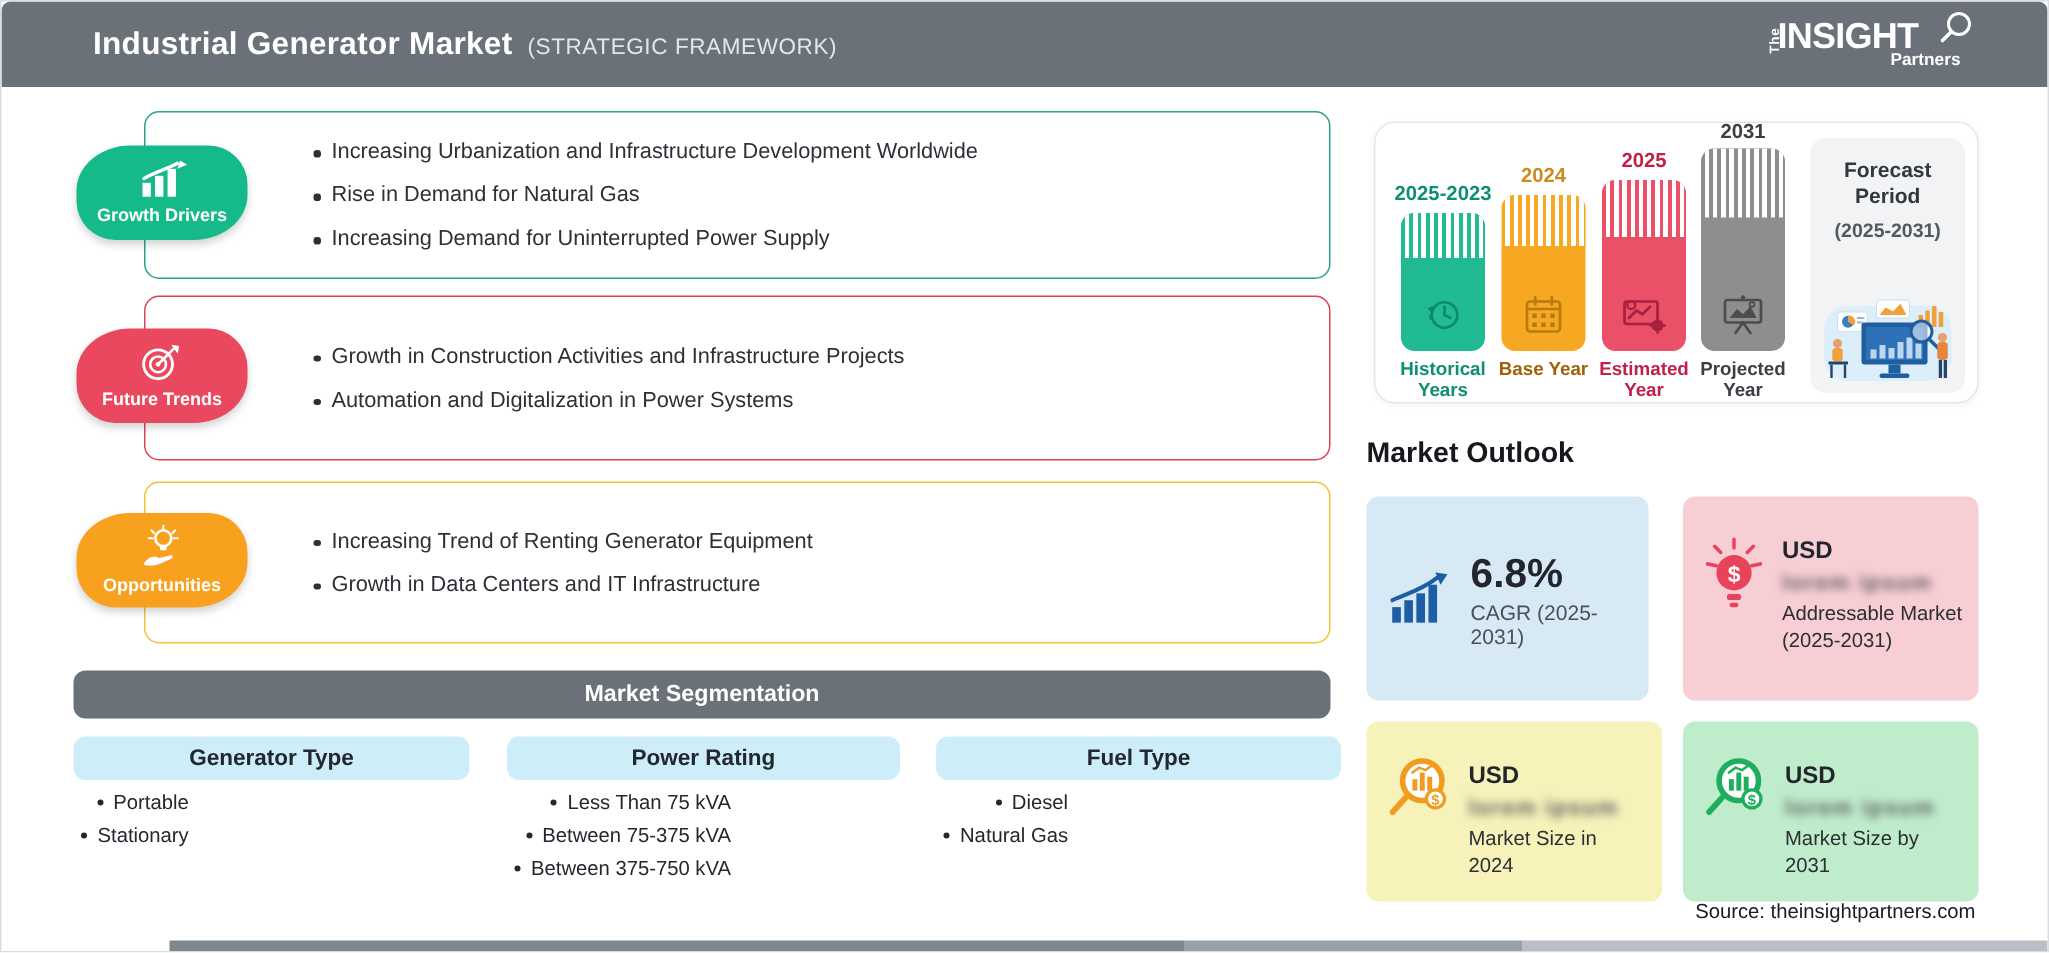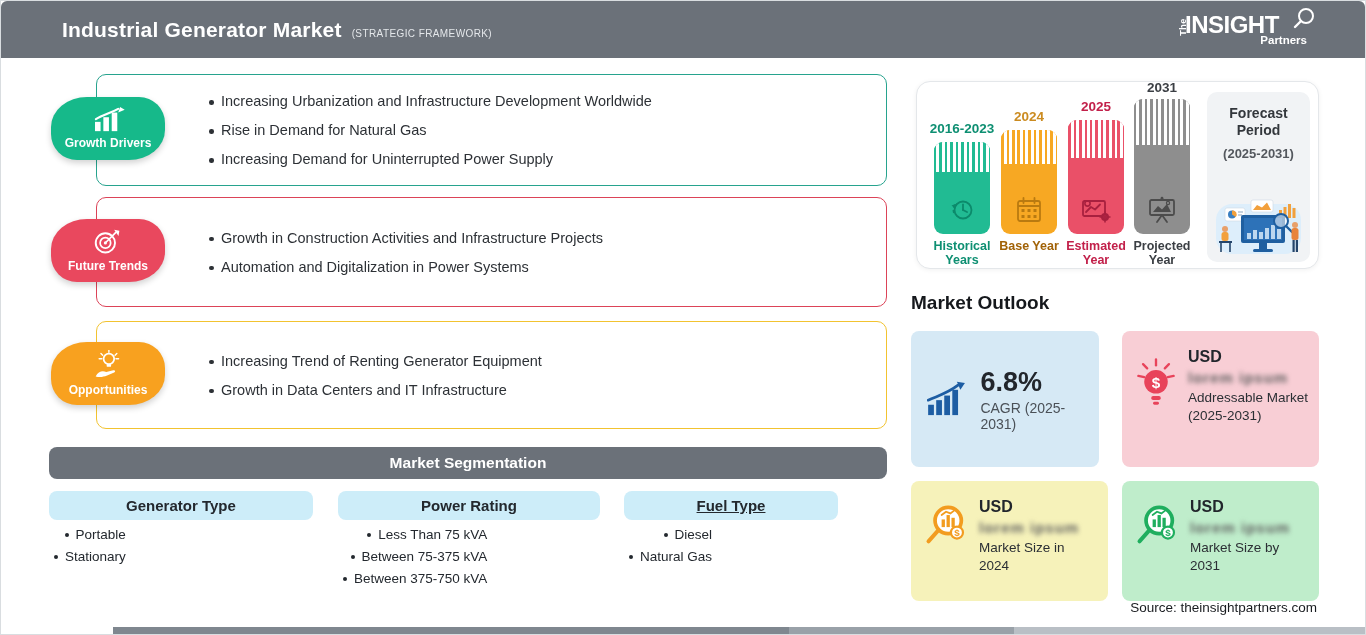--- a/index.html
+++ b/index.html
@@ -4,21 +4,21 @@
 <style>
   * { margin:0; padding:0; box-sizing:border-box; }
   html,body { background:#ffffff; }
   body { font-family:"Liberation Sans", sans-serif; }
   .page { position:relative; width:1366px; height:635px; background:#ffffff; overflow:hidden; border:1px solid #d9dde0; }
 
   
   .header { position:absolute; top:0; left:0; right:0; height:57px; background:#6b7179; display:flex; align-items:center; padding:0 48px; border-radius:6px 6px 0 0; }
   .title-wrap { display:flex; align-items:baseline; gap:10px;margin-left:13px; }
   .title { font-size:21px; font-weight:700; color:#ffffff; letter-spacing:.2px; }
-  .subtitle { font-size:10px; font-weight:400; color:#e4e7ea; letter-spacing:.4px; }
+  .subtitle { font-size:15px; font-weight:400; color:#e4e7ea; letter-spacing:.4px; }
   .logo { position:absolute; right:56px; top:8px; width:132px; height:42px; color:#fff;text-align:right; }
   .logo-the { position:absolute; left:-3px; top:13px; font-size:9px; font-weight:700; transform:rotate(-90deg); letter-spacing:.5px; }
   .logo-insight { position:absolute; left:8px; top:2px; font-size:24px; font-weight:800; letter-spacing:-.5px; }
   .logo-lens { position:absolute; right:-8px; top:-3px; }
   .logo-partners { position:absolute; right:2px; top:25px; font-size:11.5px; font-weight:700; }
 
   
   .fbox { position:absolute; left:95px; width:791px; background:#fff; border-radius:10px; }
   .fbox-1 { top:73px; height:112px; border:1.5px solid #27a38e; }
   .fbox-2 { top:196px; height:110px; border:1.5px solid #dc4358; }
@@ -30,21 +30,21 @@
   .badge { position:absolute; left:50px; width:114px; height:63px; display:flex; flex-direction:column; align-items:center; justify-content:center; gap:3px; color:#fff; font-size:12px; font-weight:700; text-align:center; border-radius:36px 26px 36px 26px / 30px 26px 30px 26px; box-shadow:0 3px 6px rgba(0,0,0,.18); z-index:3; }
   .badge-1 { top:96px; background:#16b98a; }
   .badge-2 { top:218px; background:#e9485e; }
   .badge-3 { top:341px; background:#f8a11f; }
 
   
   .seg-bar { position:absolute; left:48px; top:446px; width:838px; height:32px; background:#6b7179; border-radius:8px; display:flex; align-items:center; justify-content:center; color:#fff; font-size:15.5px; font-weight:700; }
   .seg-pill { position:absolute; top:490px; height:29px; background:#cdedf9; border-radius:8px; display:flex; align-items:center; justify-content:center; font-size:15px; font-weight:700; color:#23282e; }
   .pill-1 { left:48px; width:264px; }
   .pill-2 { left:337px; width:262px; }
-  .pill-3 { left:623px; width:214px;text-decoration:underline; }
+  .pill-3 { left:623px; width:270px; }
   .seg-list { position:absolute; top:526px; list-style:none; display:flex; flex-direction:column; gap:7px;align-items:flex-end; }
   .list-1 { left:52px; } .list-2 { left:341px; } .list-3 { left:627px; }
   .seg-list li { position:relative; font-size:13.5px; color:#23282e; padding-left:12px; }
   .seg-list li::before { content:""; position:absolute; left:1px; top:6px; width:4px; height:4px; border-radius:50%; background:#23282e; }
 
   
   .tl-panel { position:absolute; left:915px; top:80px; width:403px; height:188px; background:#fff; border:1px solid #e4e7ea; border-radius:14px; box-shadow:0 1px 5px rgba(0,0,0,.06); }
   .tl-bar { position:absolute; width:56px; border-radius:9px; overflow:hidden; }
   .tl-bar::before { content:""; position:absolute; left:0; right:0; top:0; }
   .b1 { left:17px;  top:60px; height:92px;  background:#21bb93; }
@@ -77,21 +77,21 @@
   .card-cagr { left:910px; top:330px; width:188px; height:136px; background:#d6e9f5; display:flex; align-items:center; gap:12px; padding:0 10px 0 16px; }
   .cagr-value { font-size:27px; font-weight:800; color:#22262c; }
   .cagr-label { font-size:14px; color:#4a5057; margin-top:2px; }
   .card-usd { display:flex; gap:10px; padding:0 10px 0 12px; }
   .card-addr { left:1121px; top:330px; width:197px; height:136px; background:#f8ced5; }
   .card-2024 { left:910px; top:480px; width:197px; height:120px; background:#f6f2ba; }
   .card-2031 { left:1121px; top:480px; width:197px; height:120px; background:#bfedcb; }
   .usd-icon { flex:0 0 44px; display:flex; justify-content:center; }
   .card-addr .usd-icon { margin-top:26px; }
   .card-2024 .usd-icon, .card-2031 .usd-icon { margin-top:22px; }
-  .usd-text { padding-top:17px; }
+  .usd-text { padding-top:28px; }
   .usd-cur { font-size:16px; font-weight:800; color:#22262c; }
   .usd-blur { font-size:15px; font-weight:700; color:#5f5f5f; filter:blur(2.8px); letter-spacing:1px; margin-top:3px; }
   .usd-label { font-size:13.5px; color:#2b2f34; line-height:1.35; margin-top:3px; }
 
   .source { position:absolute; top:599px; right:48px; font-size:13.5px; color:#181b1f; }
 
   .bottom-strip { position:absolute; left:112px; right:0; bottom:0; height:7px; background:linear-gradient(90deg,#7f878f 0%,#7f878f 54%,#99a1a8 54%,#99a1a8 72%,#b9bfc5 72%,#b9bfc5 100%); }
 </style>
 </head>
 <body>
@@ -189,21 +189,21 @@
     <li>Less Than 75 kVA</li>
     <li>Between 75-375 kVA</li>
     <li>Between 375-750 kVA</li>
   </ul>
   <ul class="seg-list list-3">
     <li>Diesel</li>
     <li>Natural Gas</li>
   </ul>
 
   <div class="tl-panel">
-    <div class="tl-year y1">2016-2023</div>
+    <div class="tl-year y1">2025-2023</div>
     <div class="tl-year y2">2024</div>
     <div class="tl-year y3">2025</div>
     <div class="tl-year y4">2031</div>
 
     <div class="tl-bar b1">
       <svg width="30" height="28" viewBox="0 0 30 28">
         <circle cx="16" cy="14" r="8.5" fill="none" stroke="#0c8a6b" stroke-width="1.8"></circle>
         <line x1="16" y1="14" x2="16" y2="8.5" stroke="#0c8a6b" stroke-width="1.8" stroke-linecap="round"></line>
         <line x1="16" y1="14" x2="20" y2="16" stroke="#0c8a6b" stroke-width="1.8" stroke-linecap="round"></line>
         <path d="M7 17 A9.5 9.5 0 0 1 8.5 8" fill="none" stroke="#0c8a6b" stroke-width="1.8" stroke-dasharray="3 2.4"></path>

